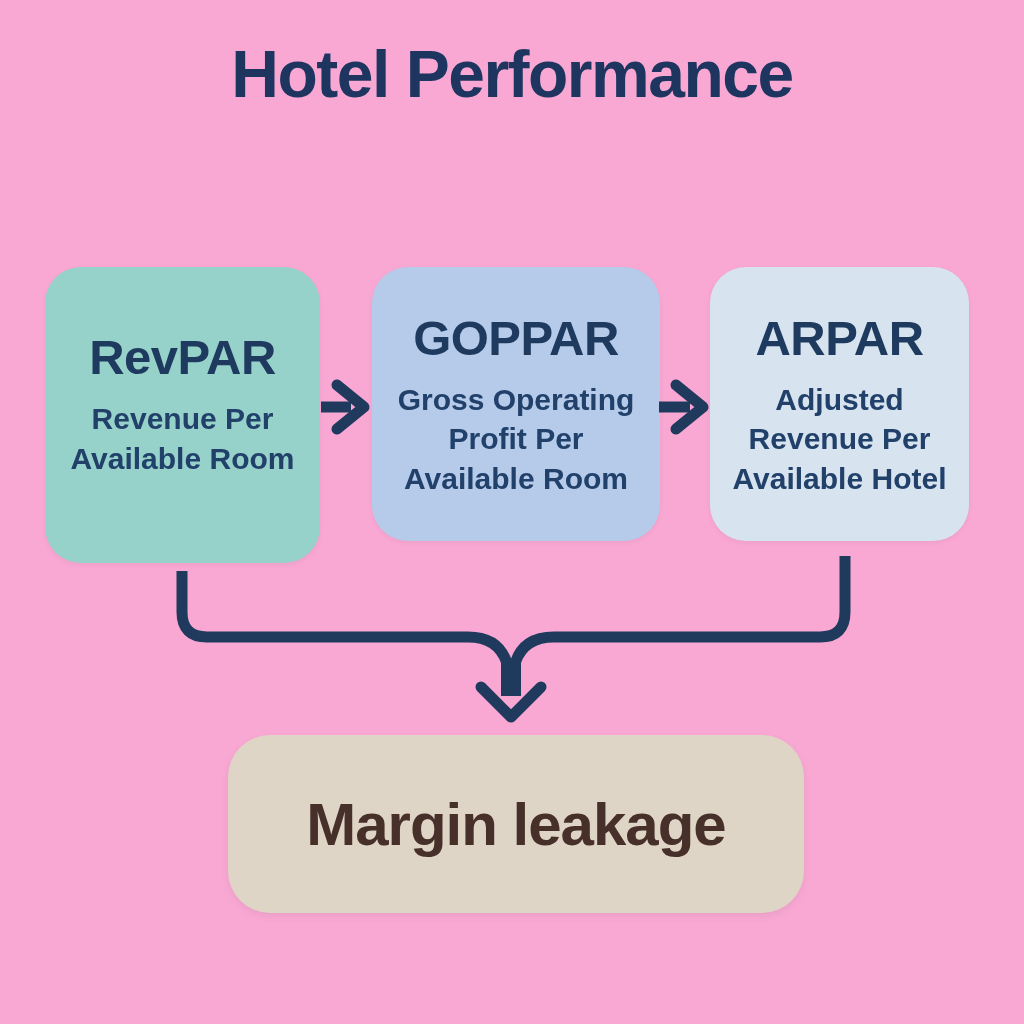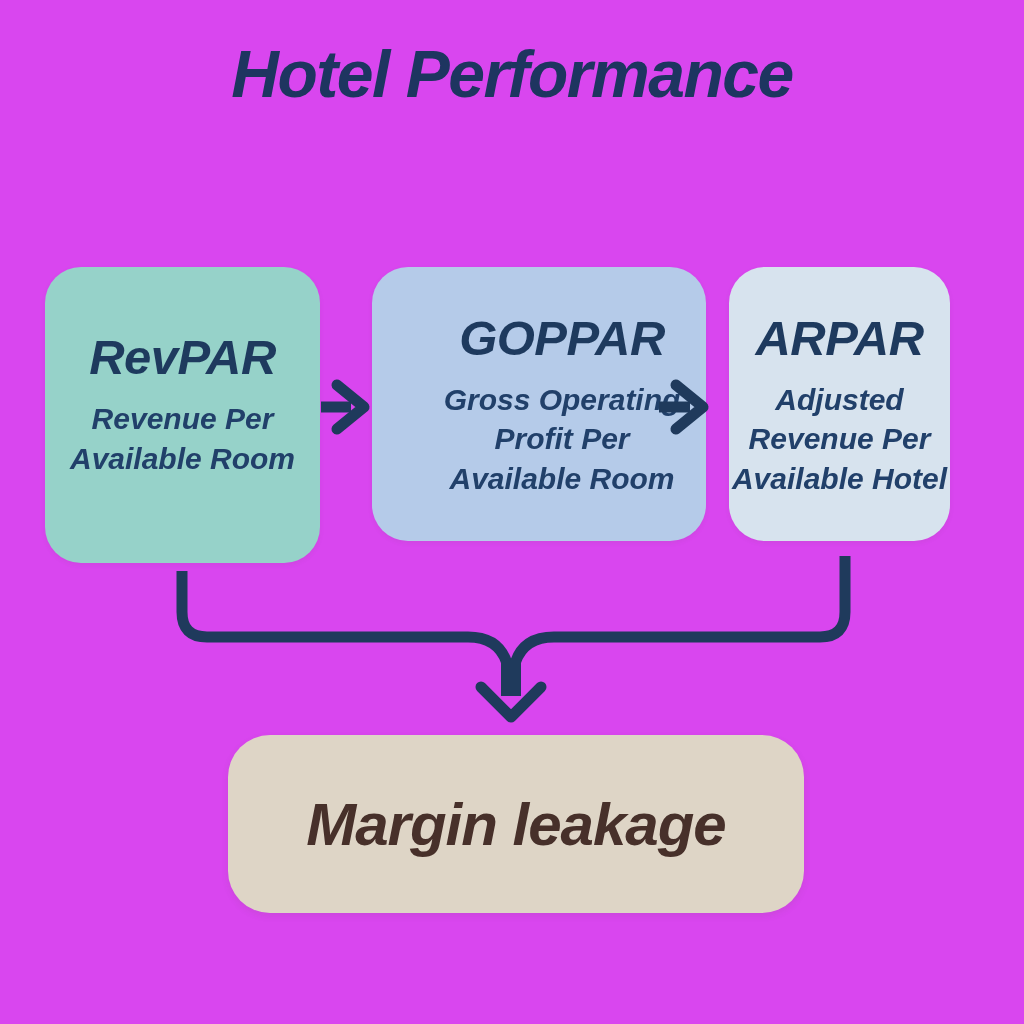--- a/index.html
+++ b/index.html
@@ -30,21 +30,21 @@
     border-radius: 36px;
     display: flex;
     flex-direction: column;
     align-items: center;
     justify-content: center;
     text-align: center;
     box-shadow: 0 2px 5px rgba(90, 80, 60, 0.08);
   }
   #box-revpar { left: 45px;  width: 275px; padding-bottom: 22px; background: #96d2c9; }
   #box-goppar { left: 372px; width: 288px; background: #b5cbe9; }
-  #box-arpar  { left: 710px; width: 221px; background: #d7e3ee; margin-left: 19px; }
+  #box-arpar  { left: 710px; width: 259px; background: #d7e3ee; }
   .kpi-acronym {
     font-size: 49px;
     font-weight: 700;
     letter-spacing: -0.5px;
     color: #1e3a5e;
   }
   .kpi-def {
     margin-top: 14px;
     font-size: 30px;
     font-weight: 700;
@@ -73,33 +73,33 @@
   .outcome-label {
     font-size: 60px;
     font-weight: 700;
     letter-spacing: -1px;
     color: #47302a;
   }
 </style>
 </head>
 <body>
 
-<div class="canvas" style="background-color: #d946ef; font-style: italic;">
+<div class="canvas" style="background-color: #f9a8d4;">
 
   <div class="title" style="color: rgb(30, 53, 96);">
     <div>Hotel Performance</div>
   </div>
 
   <div class="kpi-box" id="box-revpar" style="background-color: rgb(150, 210, 201);">
     <div class="kpi-acronym">RevPAR</div>
     <div class="kpi-def">Revenue Per
 Available Room</div>
   </div>
 
-  <div class="kpi-box" id="box-goppar" style="background-color: rgb(181, 203, 233); padding-left: 46px;">
+  <div class="kpi-box" id="box-goppar" style="background-color: rgb(181, 203, 233);">
     <div class="kpi-acronym">GOPPAR</div>
     <div class="kpi-def">Gross Operating
 Profit Per
 Available Room</div>
   </div>
 
   <div class="kpi-box" id="box-arpar" style="background-color: rgb(215, 227, 238);">
     <div class="kpi-acronym">ARPAR</div>
     <div class="kpi-def">Adjusted
 Revenue Per

